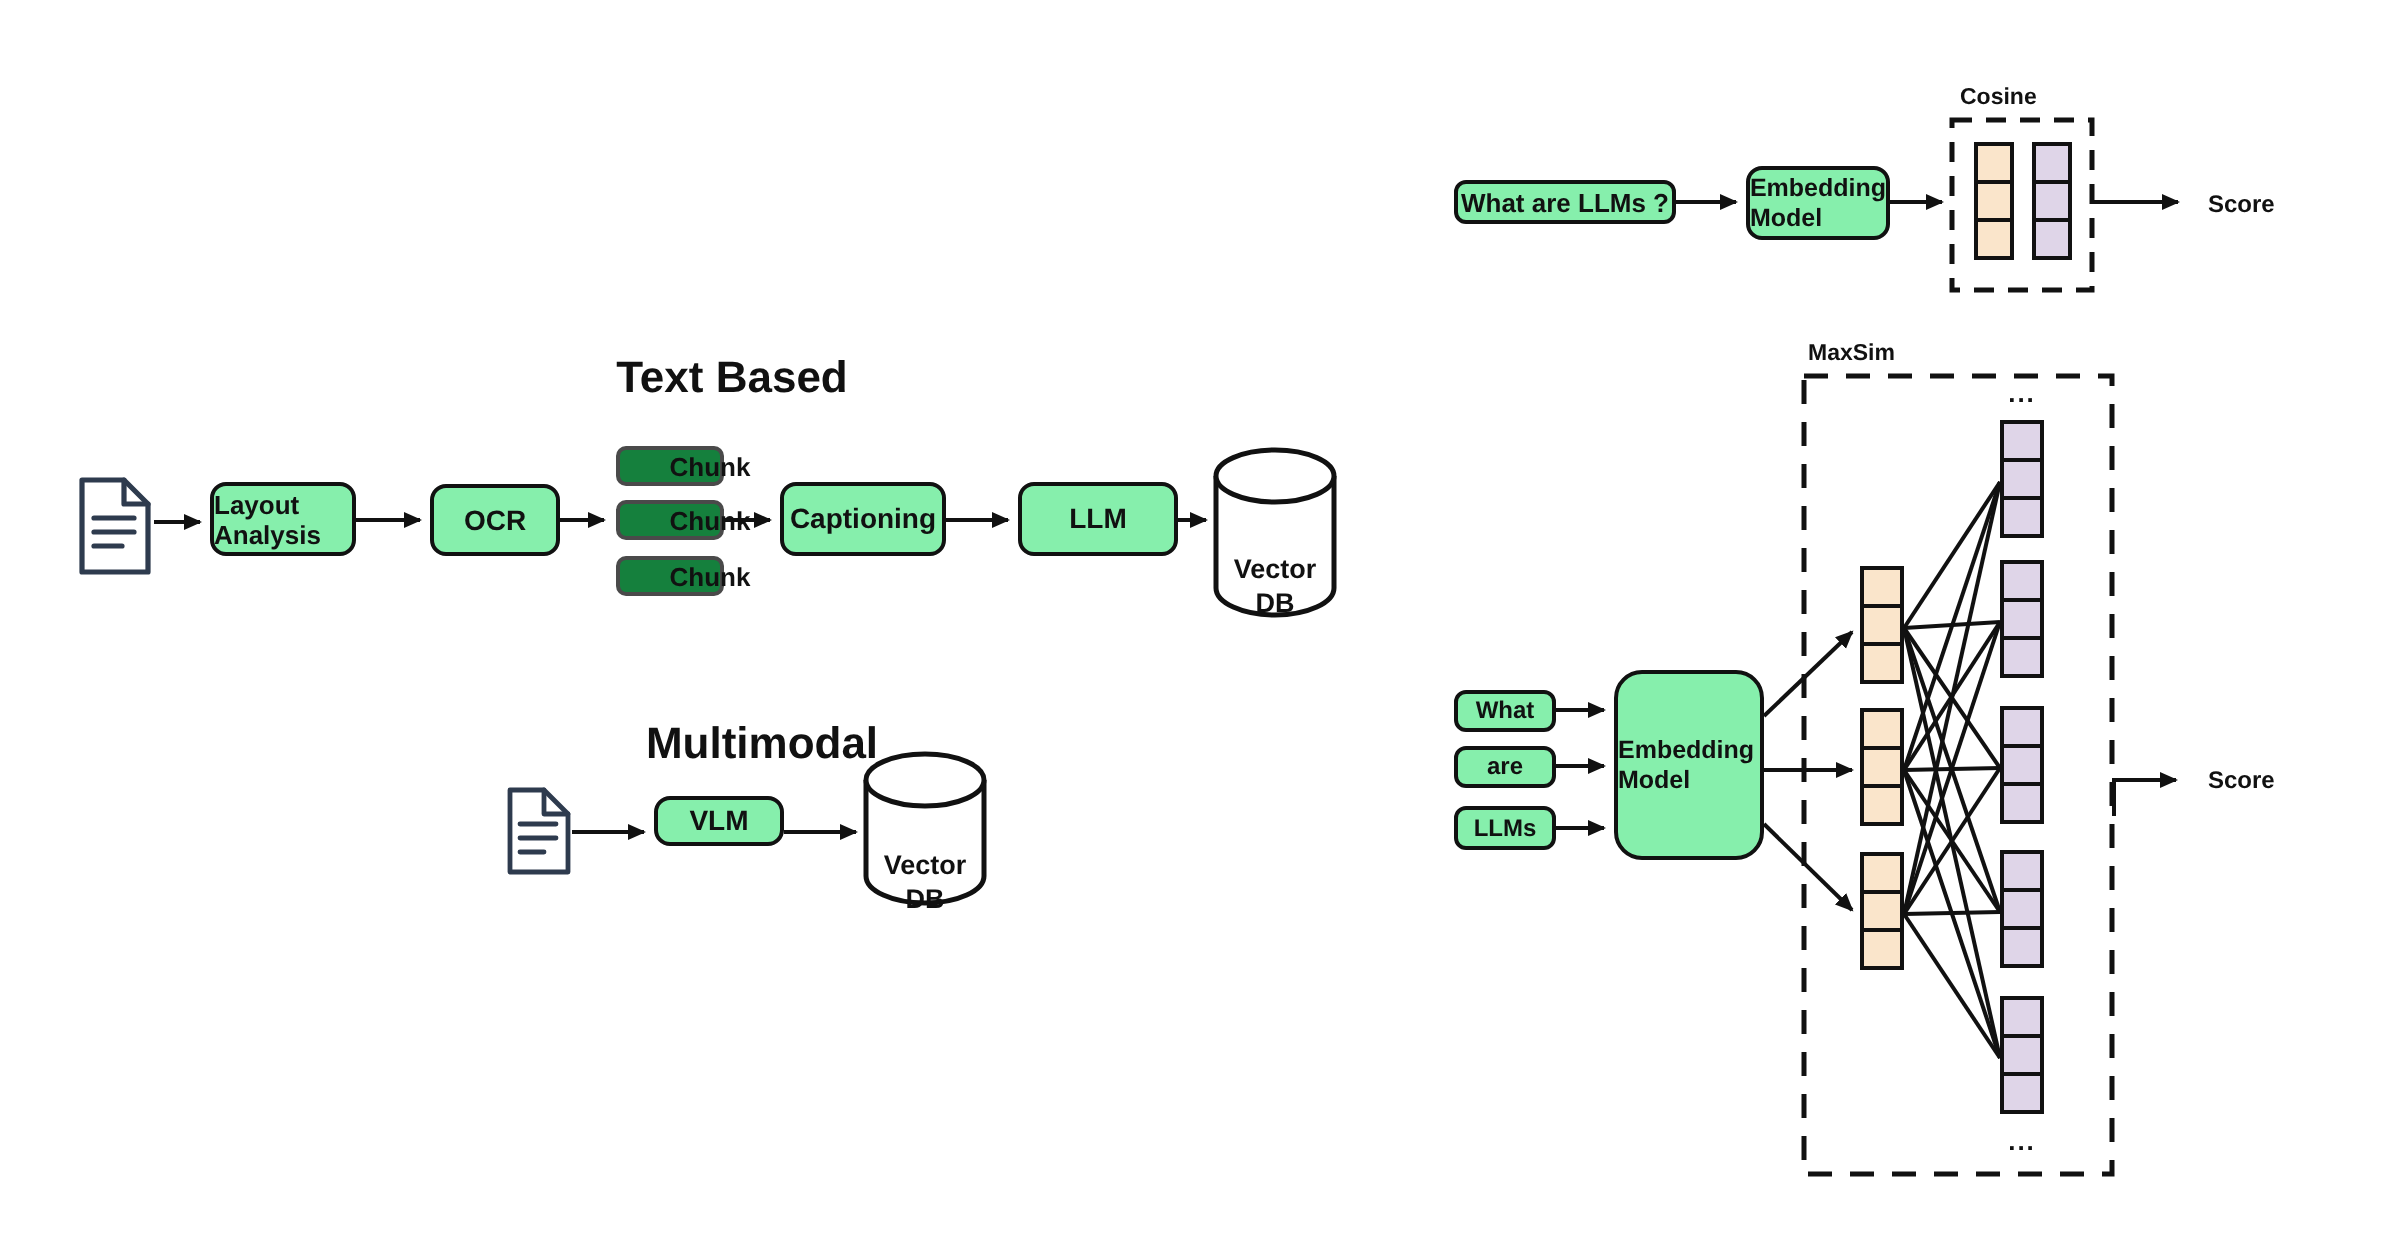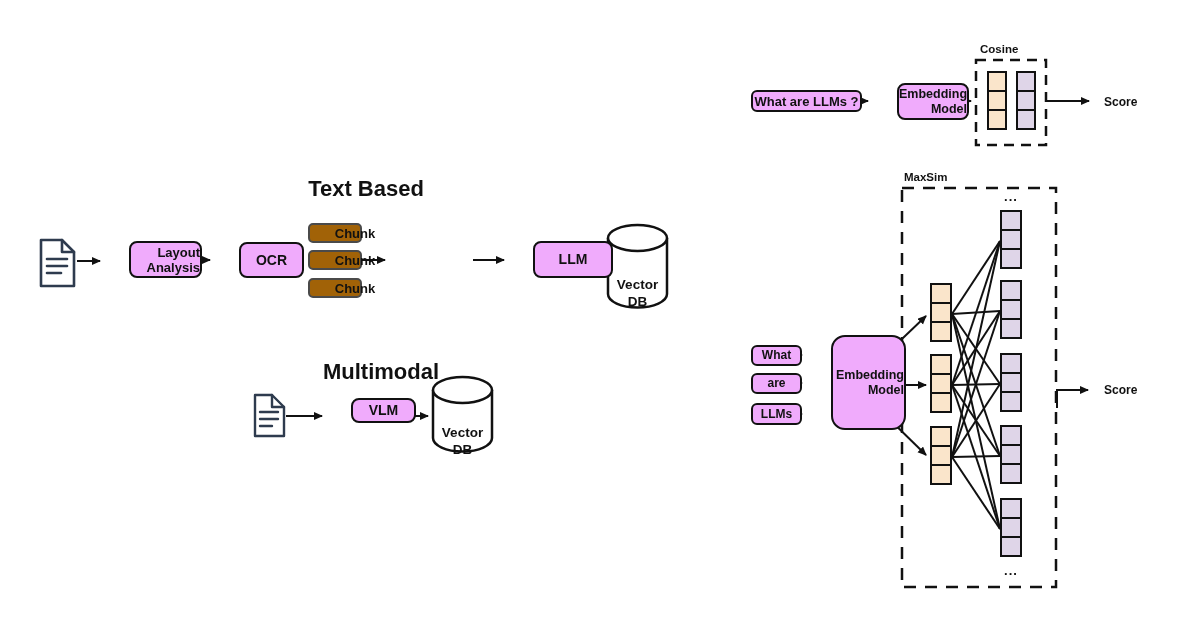--- a/index.html
+++ b/index.html
@@ -2,27 +2,27 @@
 <html><head>
 <meta charset="utf-8">
 <style>
   html,body{margin:0;padding:0;background:#fff;}
   #canvas{
     position:relative;width:1200px;height:630px;background:#fff;overflow:hidden;
     font-family:"Liberation Sans","DejaVu Sans",sans-serif;color:#111;
   }
   #wires{position:absolute;left:0;top:0;width:1200px;height:630px;}
   .node{
-    position:absolute;box-sizing:border-box;background:#f0abfc;border:2.5px solid #111;
+    position:absolute;box-sizing:border-box;background:#86efac;border:2.5px solid #111;
     border-radius:8px;display:flex;align-items:center;justify-content:center;
-    text-align:right;font-weight:bold;font-size:14px;line-height:15px;margin-left:24px;
+    text-align:left;font-weight:bold;font-size:14px;line-height:15px;
   }
   .node-sm{border-radius:6px;font-size:12px;}
   .chunk{
-    position:absolute;box-sizing:border-box;background:#a16207;border:2px solid #4a4a4a;
+    position:absolute;box-sizing:border-box;background:#15803d;border:2px solid #4a4a4a;
     border-radius:5px;display:flex;align-items:center;justify-content:center;
     font-weight:bold;font-size:13px;padding-left:40px;
   }
   .title{position:absolute;font-weight:bold;font-size:22px;text-align:center;}
   .lbl-sm{position:absolute;font-weight:bold;font-size:11.5px;}
   .score{position:absolute;font-weight:bold;font-size:12px;}
   .dots{position:absolute;font-weight:bold;font-size:13px;text-align:center;letter-spacing:1px;}
   .cyl-label{
     position:absolute;display:flex;align-items:center;justify-content:center;
     text-align:center;font-weight:bold;font-size:13.5px;line-height:17px;margin-top:21px;
@@ -119,20 +119,21 @@
 
   <div class="title" style="left:306px;top:176px;width:120px;">Text Based</div>
 
   <div class="node" style="left:105px;top:241px;width:73px;height:37px;font-size:13px;">Layout Analysis</div>
   <div class="node" style="left:215px;top:242px;width:65px;height:36px;">OCR</div>
 
   <div class="chunk" style="left:308px;top:223px;width:54px;height:20px;">Chunk</div>
   <div class="chunk" style="left:308px;top:250px;width:54px;height:20px;">Chunk</div>
   <div class="chunk" style="left:308px;top:278px;width:54px;height:20px;">Chunk</div>
 
+  <div class="node" style="left:390px;top:241px;width:83px;height:37px;">Captioning</div>
   <div class="node" style="left:509px;top:241px;width:80px;height:37px;">LLM</div>
   <div class="cyl-label" style="left:606px;top:252px;width:63px;height:40px;">Vector DB</div>
 
   <div class="title" style="left:321px;top:359px;width:120px;">Multimodal</div>
   <div class="node" style="left:327px;top:398px;width:65px;height:25px;">VLM</div>
   <div class="cyl-label" style="left:431px;top:400px;width:63px;height:40px;">Vector DB</div>
 
   <div class="lbl-sm" style="left:980px;top:43px;">Cosine</div>
   <div class="node node-sm" style="left:727px;top:90px;width:111px;height:22px;font-size:13px;">What are LLMs ?</div>
   <div class="node" style="left:873px;top:83px;width:72px;height:37px;font-size:12.5px;">Embedding Model</div>

